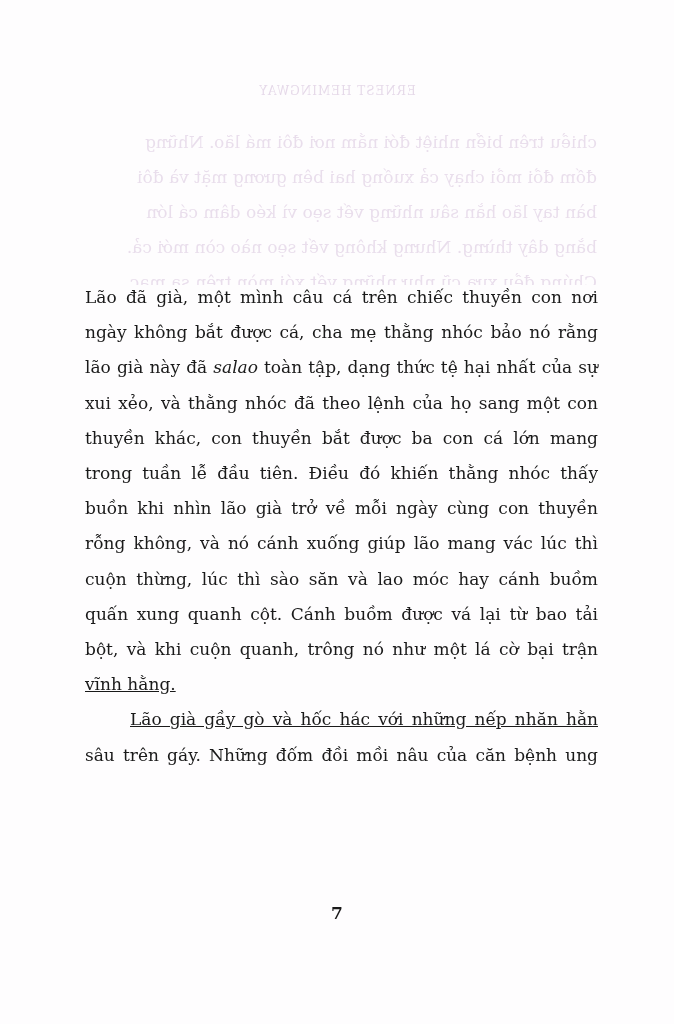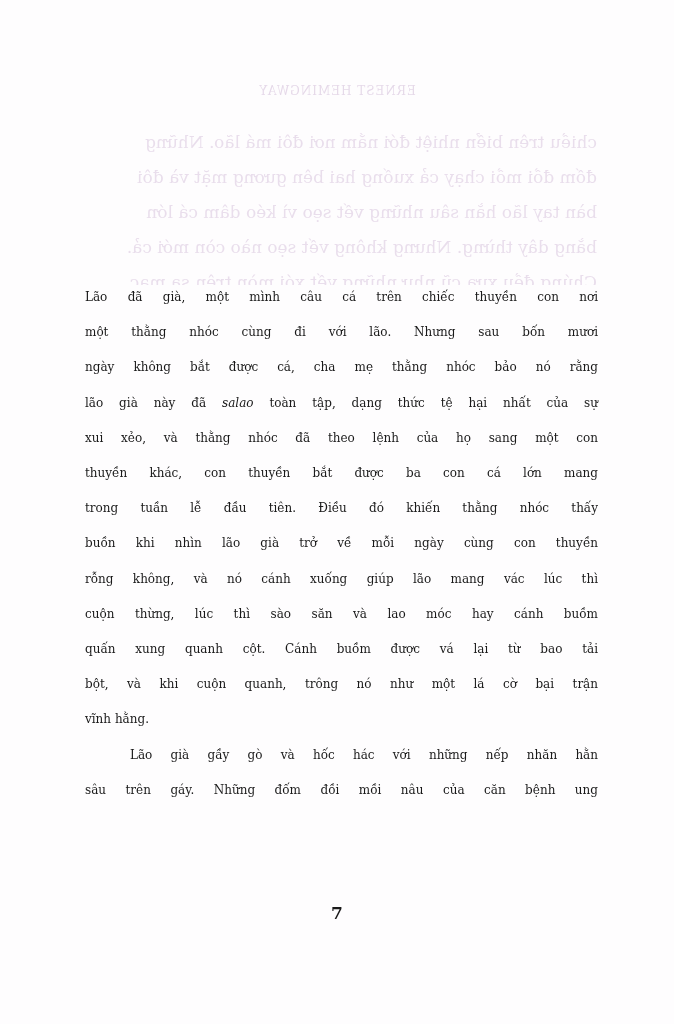--- a/index.html
+++ b/index.html
@@ -43,32 +43,32 @@
     font-size: 12px;
     letter-spacing: 1px;
   }
   .bleed-body { top: 125px; height: 160px; }
   .body-text {
     position: absolute;
     left: 85px;
     top: 280px;
     width: 513px;
     color: #1a1a1a;
-    font-size: 12px;
+    font-size: 17px;
     line-height: 35.2px;
     text-align: justify;
   }
   .line {
     display: block;
     white-space: nowrap;
     text-align-last: justify;
     text-align: justify;
   }
-  .line.last { text-align-last: left; }
-  .indent { padding-left: 45px; }
+  .line.last { text-align-last: left; text-decoration: underline; }
+  .indent { padding-left: 45px; text-decoration: underline; }
   em { font-style: italic; }
   .page-number {
     position: absolute;
     top: 903px;
     left: 0; width: 674px;
     text-align: center;
     font-size: 17px;
     font-weight: bold;
     color: #1a1a1a;
   }
@@ -83,21 +83,20 @@
     <div>chiều trên biển nhiệt đới nắm nơi đôi má lão. Những</div>
     <div>đốm đồi mồi chạy cả xuống hai bên gương mặt và đôi</div>
     <div>bàn tay lão hằn sâu những vết sẹo vì kéo dâm cá lớn</div>
     <div>bằng dây thừng. Nhưng không vết sẹo nào còn mới cả.</div>
     <div>Chúng đều xưa cũ như những vết xói mòn trên sa mạc</div>
   </div>
 
   <div class="body-text">
     <div>
       <span class="line">Lão đã già, một mình câu cá trên chiếc thuyền con nơi</span>
-      <span class="line">một thằng nhóc cùng đi với lão. Nhưng sau bốn mươi</span>
       <span class="line">ngày không bắt được cá, cha mẹ thằng nhóc bảo nó rằng</span>
       <span class="line"><span>lão già này đã </span><em>salao</em><span> toàn tập, dạng thức tệ hại nhất của sự</span></span>
       <span class="line">xui xẻo, và thằng nhóc đã theo lệnh của họ sang một con</span>
       <span class="line">thuyền khác, con thuyền bắt được ba con cá lớn mang</span>
       <span class="line">trong tuần lễ đầu tiên. Điều đó khiến thằng nhóc thấy</span>
       <span class="line">buồn khi nhìn lão già trở về mỗi ngày cùng con thuyền</span>
       <span class="line">rỗng không, và nó cánh xuống giúp lão mang vác lúc thì</span>
       <span class="line">cuộn thừng, lúc thì sào săn và lao móc hay cánh buồm</span>
       <span class="line">quấn xung quanh cột. Cánh buồm được vá lại từ bao tải</span>
       <span class="line">bột, và khi cuộn quanh, trông nó như một lá cờ bại trận</span>

